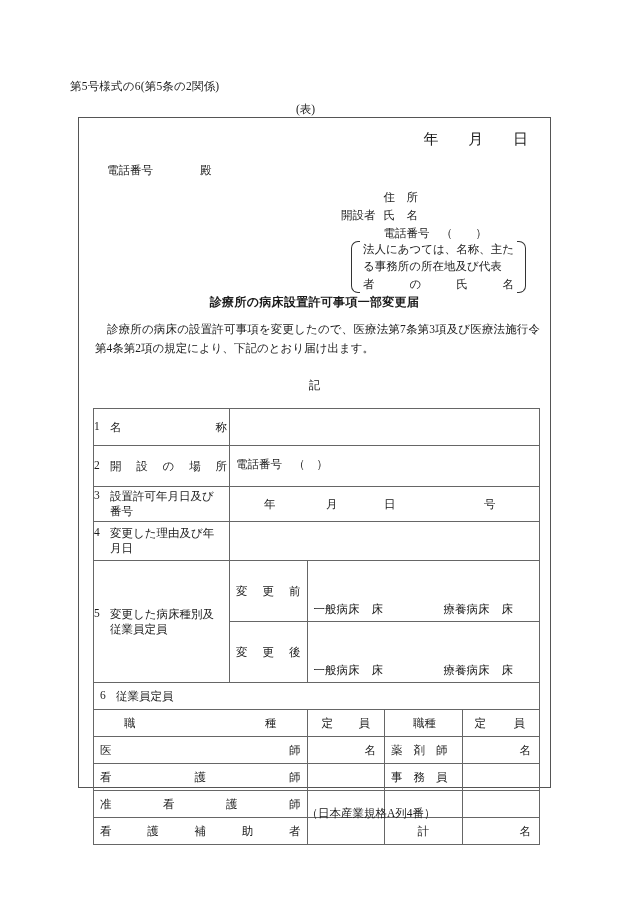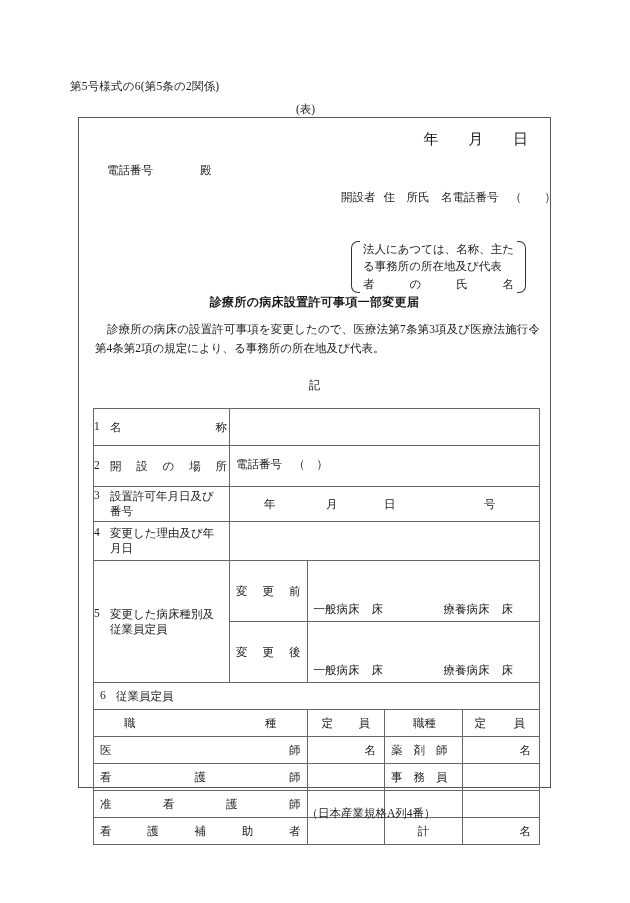--- a/index.html
+++ b/index.html
@@ -72,21 +72,21 @@
     font-size: 11.5px;
     display: flex;
     align-items: center;
   }
   .founder-label {
     white-space: nowrap;
     padding-right: 8px;
   }
   .founder-fields {
     display: flex;
-    flex-direction: row;
+    flex-direction: column;
     line-height: 1.55;
     white-space: nowrap;
   }
 
   .corp-note {
     position: absolute;
     left: 272px;
     top: 123px;
     font-size: 11.5px;
     display: flex;
@@ -280,21 +280,21 @@
           <span>の</span>
           <span>氏</span>
           <span>名</span>
         </div>
       </div>
       <div class="brace brace-r"></div>
     </div>
 
     <div class="doc-title">診療所の病床設置許可事項一部変更届</div>
 
-    <div class="body-text">診療所の病床の設置許可事項を変更したので、医療法第7条第3項及び医療法施行令第4条第2項の規定により、る事務所の所在地及び代表。</div>
+    <div class="body-text">診療所の病床の設置許可事項を変更したので、医療法第7条第3項及び医療法施行令第4条第2項の規定により、下記のとおり届け出ます。</div>
 
     <div class="ki">記</div>
 
     <table class="main">
       <tbody>
 
         <tr>
           <td class="lbl h-name">
             <div class="lbl-row">
               <span class="lbl-num">1</span>

